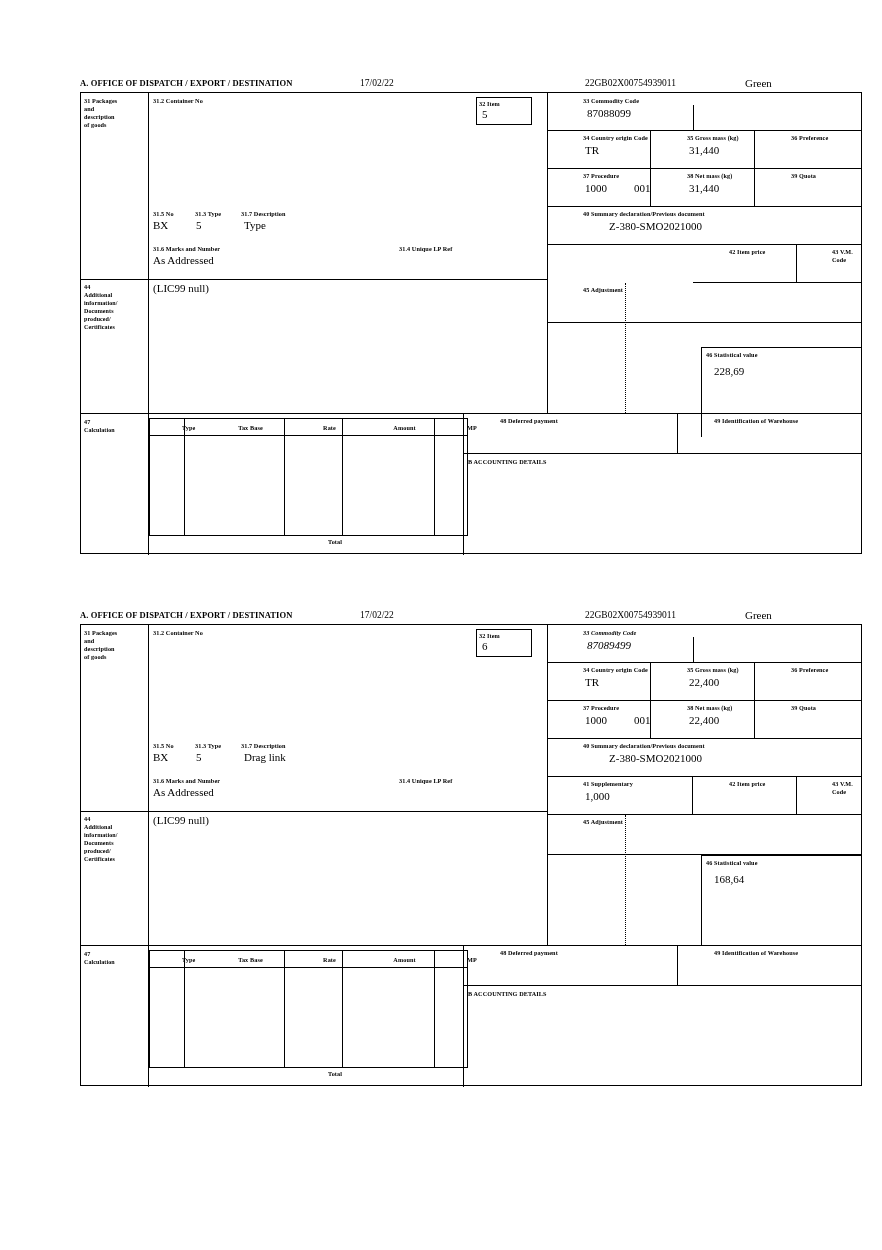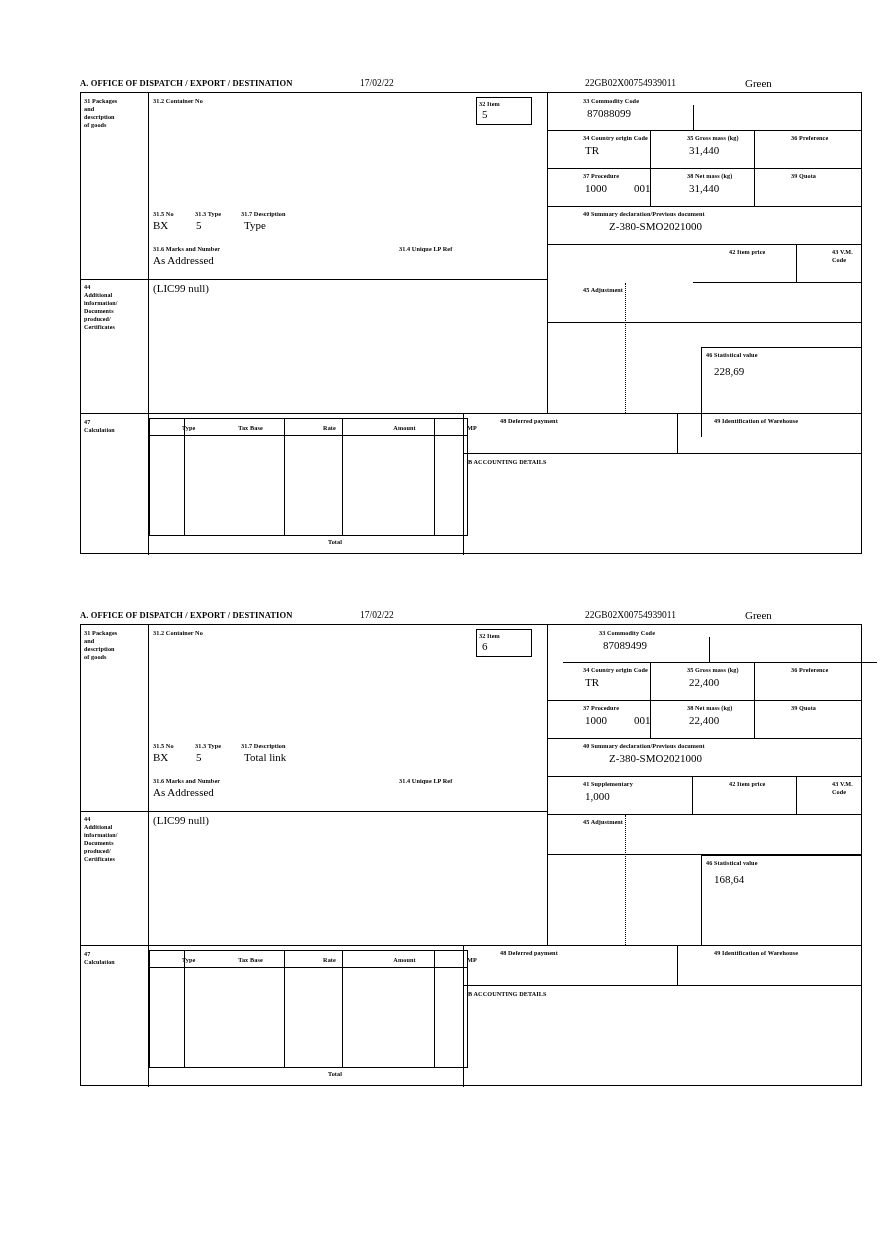--- a/index.html
+++ b/index.html
@@ -293,21 +293,21 @@
         <div class="lbl" style="padding:2px 0 0 2px;">32 Item</div>
         <div class="val" style="padding:0 0 0 5px;">6</div>
       </div>
 
       <div class="cell" style="left:68px; top:117px; width:398px; height:32px;">
         <span class="lbl" style="position:absolute; left:4px; top:0;">31.5 No</span>
         <span class="lbl" style="position:absolute; left:46px; top:0;">31.3 Type</span>
         <span class="lbl" style="position:absolute; left:92px; top:0;">31.7 Description</span>
         <span class="val" style="position:absolute; left:4px; top:9px;">BX</span>
         <span class="val" style="position:absolute; left:47px; top:9px;">5</span>
-        <span class="val" style="position:absolute; left:95px; top:9px;">Total link</span>
+        <span class="val" style="position:absolute; left:95px; top:9px;">Drag link</span>
       </div>
 
       <div class="cell" style="left:68px; top:152px; width:398px; height:32px;">
         <span class="lbl" style="position:absolute; left:4px; top:0;">31.6 Marks and Number</span>
         <span class="lbl" style="position:absolute; left:250px; top:0;">31.4 Unique LP Ref</span>
         <span class="val" style="position:absolute; left:4px; top:9px;">As Addressed</span>
         <span class="val" style="position:absolute; left:330px; top:9px;"></span>
       </div>
 
       <div style="position:absolute; left:0; top:186px; width:466px; height:0; border-top:1.2px solid #000;"></div>
@@ -320,21 +320,21 @@
         <div class="lbl sm" style="padding:0 0 0 3px;">produced/</div>
         <div class="lbl sm" style="padding:0 0 0 3px;">Certificates</div>
       </div>
       <div class="cell" style="left:68px; top:186px; width:398px; height:134px;">
         <div class="val" style="padding:3px 0 0 4px;">(LIC99 null)</div>
       </div>
 
       <div style="position:absolute; left:466px; top:0; width:314px; height:320px;">
         <div style="position:absolute; left:0; top:0; width:0; height:320px; border-left:1.2px solid #000;"></div>
 
-        <div class="cell bb" style="left:16px; top:0; width:314px; height:38px;">
+        <div class="cell bb" style="left:0; top:0; width:314px; height:38px;font-style:italic;">
           <div class="lbl" style="padding:4px 0 0 4px;">33 Commodity Code</div>
           <div class="val" style="padding:2px 0 0 8px;">87089499</div>
           <div style="position:absolute; left:146px; top:12px; width:0; height:26px; border-left:1.2px solid #000;"></div>
         </div>
 
         <div class="cell bb br" style="left:0; top:38px; width:104px; height:38px;">
           <div class="lbl" style="padding:3px 0 0 4px;">34 Country origin Code</div>
           <div class="val" style="padding:2px 0 0 6px;">TR</div>
         </div>
         <div class="cell bb br" style="left:104px; top:38px; width:104px; height:38px;">

